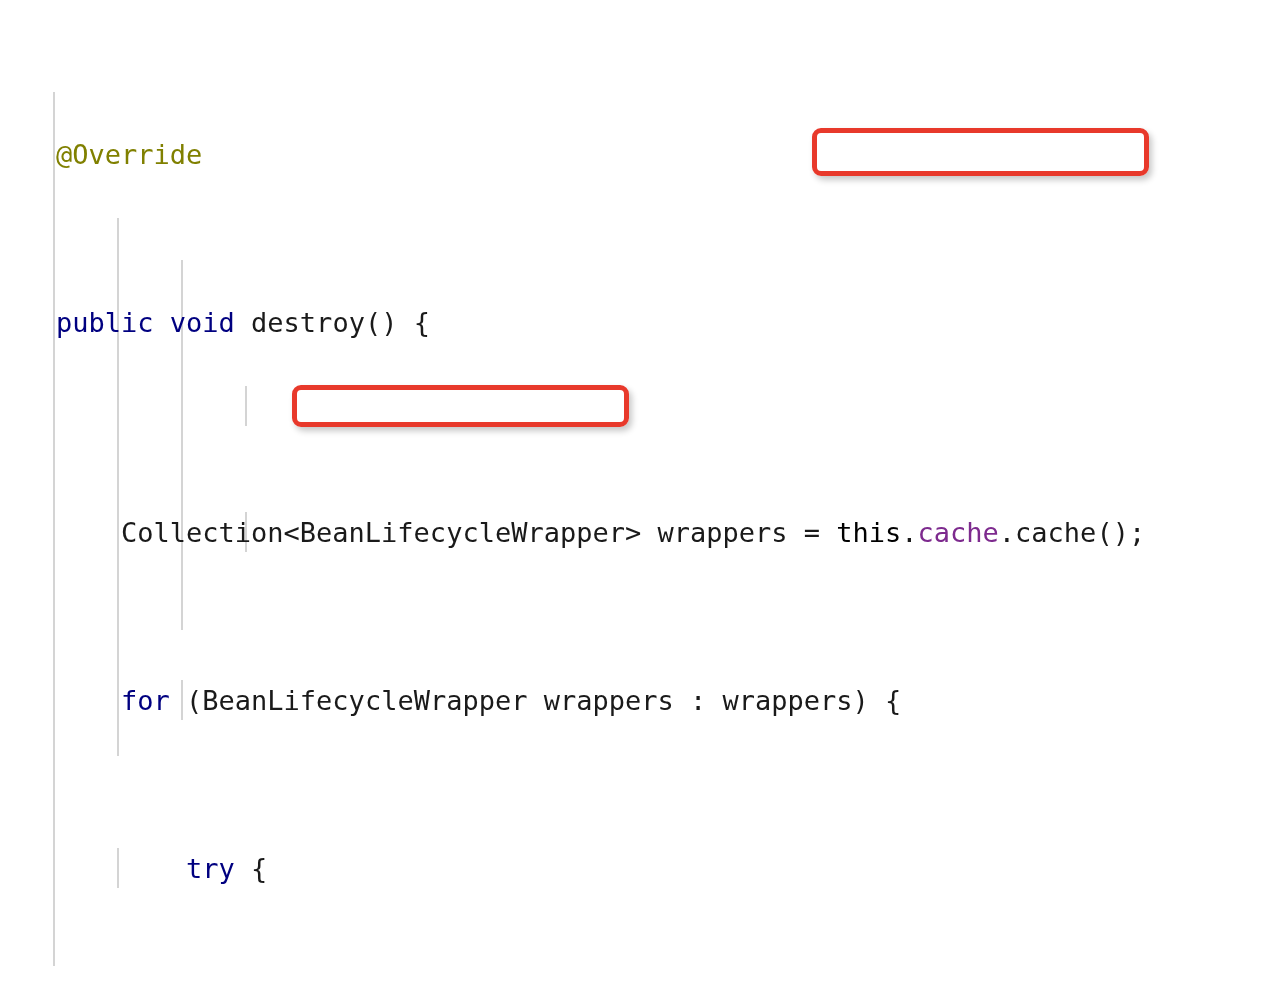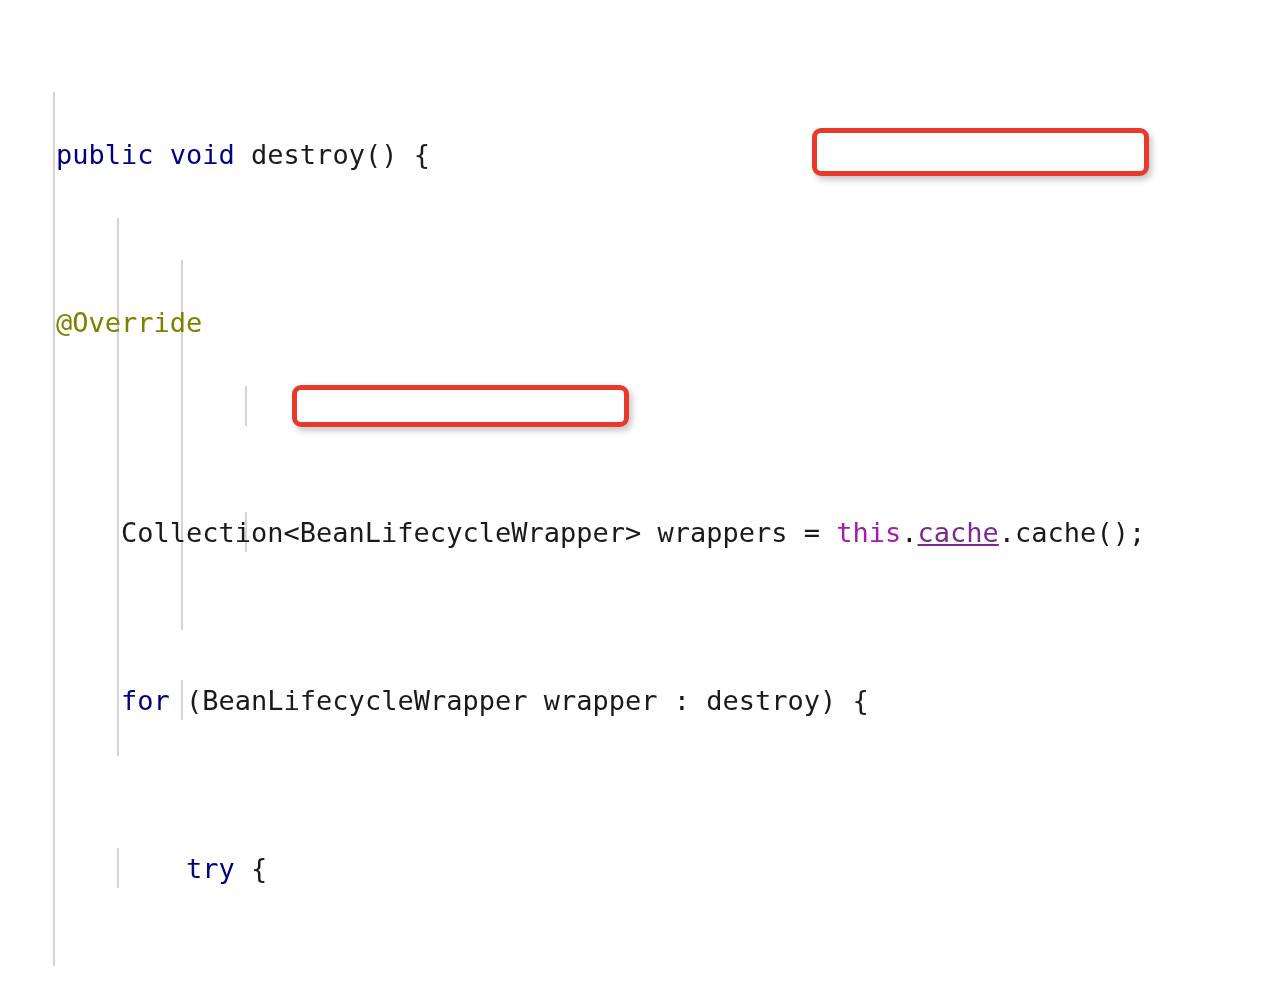--- a/index.html
+++ b/index.html
@@ -36,22 +36,22 @@
   }
   .ln {
     height: 42px;
     white-space: pre;
     position: relative;
   }
 
   
   .tok-kw      { color: #000080; }
   .tok-anno    { color: #808000; }
-  .tok-field   { color: #7D2A8E; text-decoration: underline; }
-  .tok-this    { color: #a21caf; }
+  .tok-field   { color: #7D2A8E; }
+  .tok-this    { color: #000000; }
   .tok-plain   { color: #1a1a1a; }
 
   
   .indent-guide {
     position: absolute;
     width: 2px;
     background: #d4d4d4;
   }
 
   
@@ -73,28 +73,28 @@
   <div class="indent-guide" style="left:53px; top:92px; height:874px;"></div>
   <div class="indent-guide" style="left:117px; top:218px; height:538px;"></div>
   <div class="indent-guide" style="left:181px; top:260px; height:370px;"></div>
   <div class="indent-guide" style="left:245px; top:386px; height:40px;"></div>
   <div class="indent-guide" style="left:245px; top:512px; height:40px;"></div>
   <div class="indent-guide" style="left:181px; top:680px; height:40px;"></div>
   <div class="indent-guide" style="left:117px; top:848px; height:40px;"></div>
 
   <div class="code-block">
 
+    <div class="ln"><span class="tok-anno">@Override</span></div>
+
     <div class="ln"><span class="tok-kw">public</span> <span class="tok-kw">void</span><span class="tok-plain"> destroy() {</span></div>
-
-    <div class="ln"><span class="tok-anno">@Override</span></div>
 
 
     <div class="ln"><span class="tok-plain">    Collection&lt;BeanLifecycleWrapper&gt; wrappers = </span><span class="tok-this">this</span><span class="tok-plain">.</span><span class="tok-field">cache</span><span class="tok-plain">.cache();</span></div>
 
-    <div class="ln">    <span class="tok-kw">for</span><span class="tok-plain"> (BeanLifecycleWrapper wrapper : destroy) {</span></div>
+    <div class="ln">    <span class="tok-kw">for</span><span class="tok-plain"> (BeanLifecycleWrapper wrappers : wrappers) {</span></div>
 
     <div class="ln">        <span class="tok-kw">try</span><span class="tok-plain"> {</span></div>
 
     
 
     
 
     
 
     

